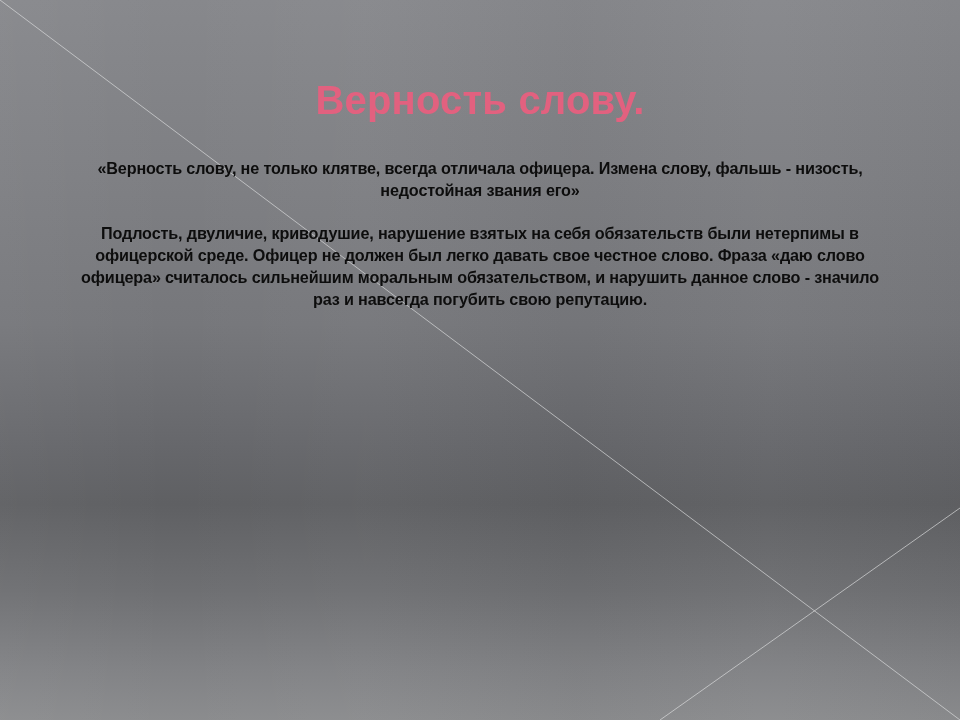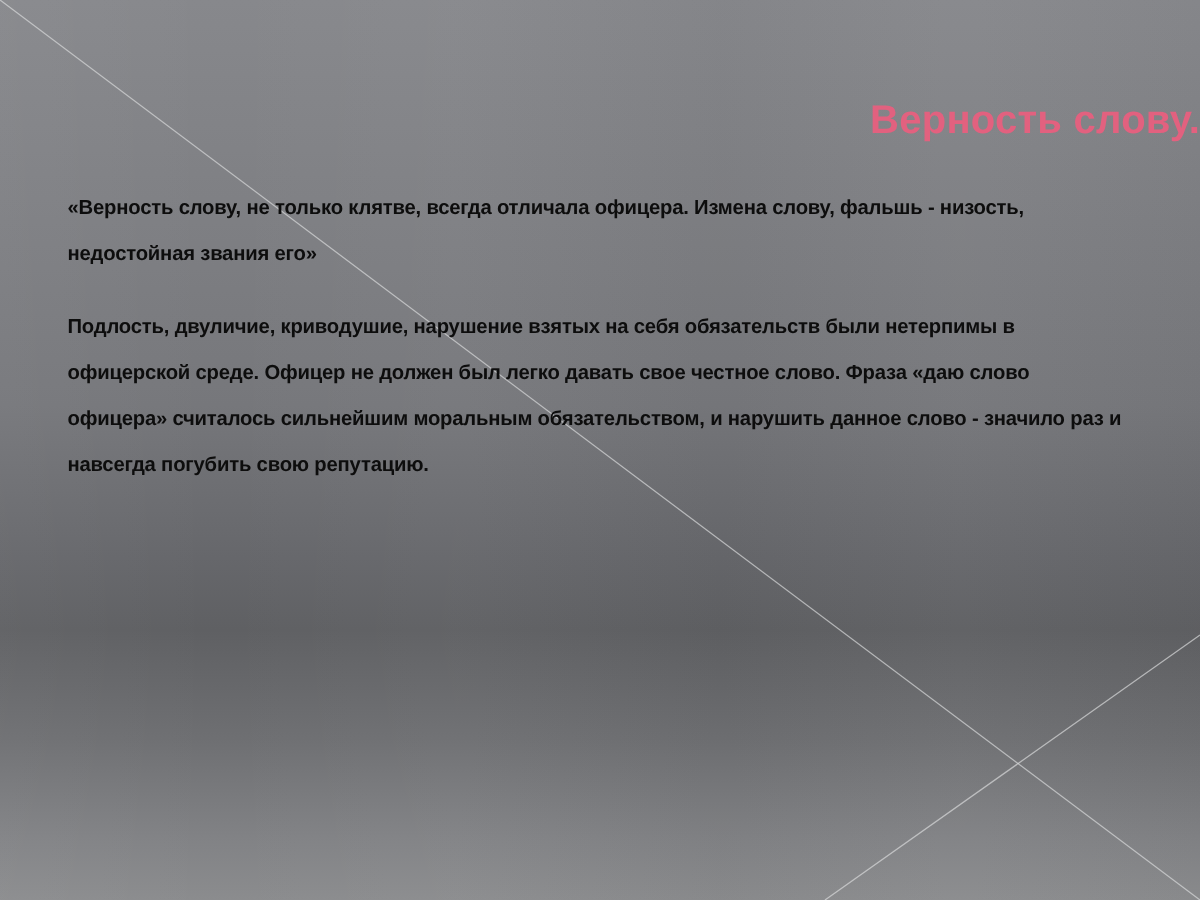--- a/index.html
+++ b/index.html
@@ -60,41 +60,41 @@
   .content {
     position: absolute;
     left: 0;
     top: 0;
     width: 960px;
   }
 
   .slide-title {
     margin: 0;
     padding: 78px 0 0 0;
-    text-align: right;
-    font-size: 32px;
+    text-align: center;
+    font-size: 40px;
     font-weight: bold;
     line-height: 1.12;
     color: #e2617f;
     letter-spacing: 0.2px;
   }
 
   .body-block {
     margin: 0 auto;
     padding: 0;
     width: 852px;
   }
 
   .para {
-    margin: 0;
-    text-align: left;
+    margin: 12px;
+    text-align: center;
     color: #0d0d0d;
     font-weight: bold;
     font-size: 16.2px;
-    line-height: 37px;
+    line-height: 22px;
     letter-spacing: -0.15px;
   }
 
   .para-lede   { margin-top: 34px; }
   .para-mid    { margin-top: 21px; }
   .para-close  { margin-top: 21px; }
 </style>
 </head>
 <body>
 

